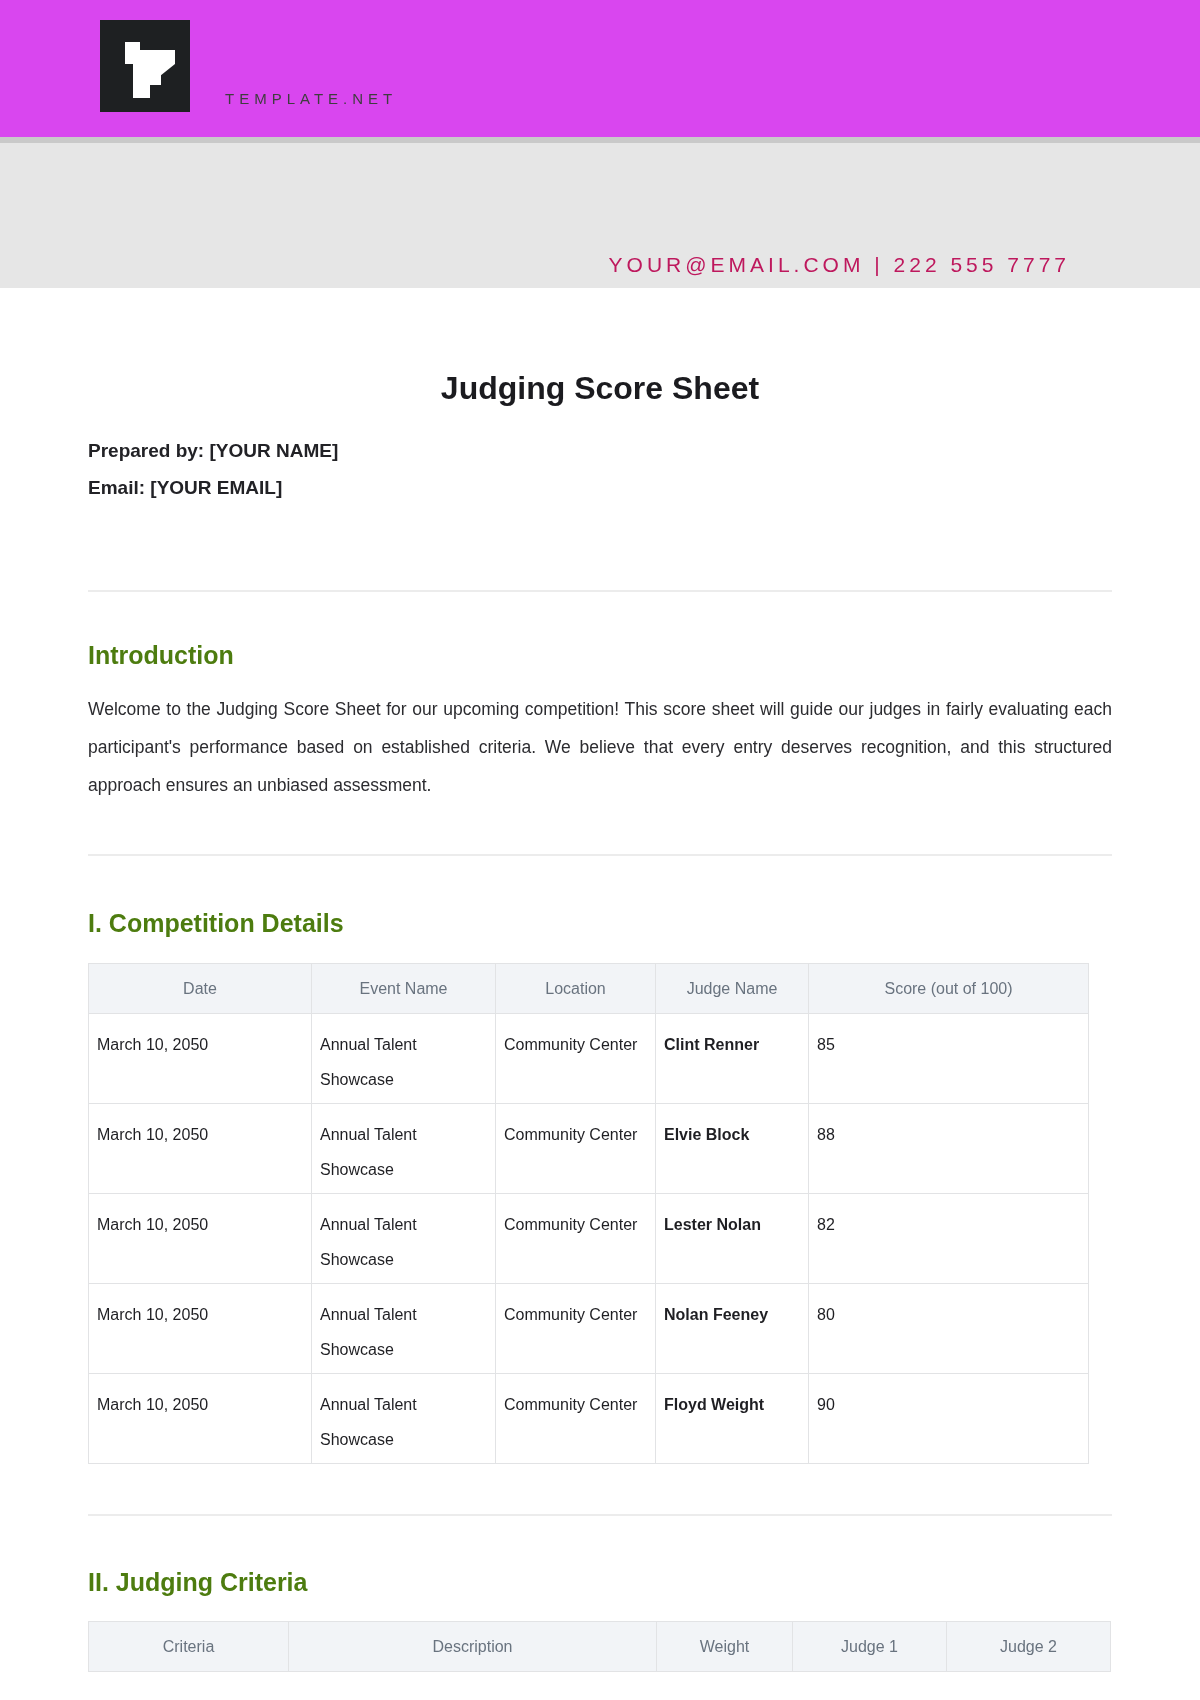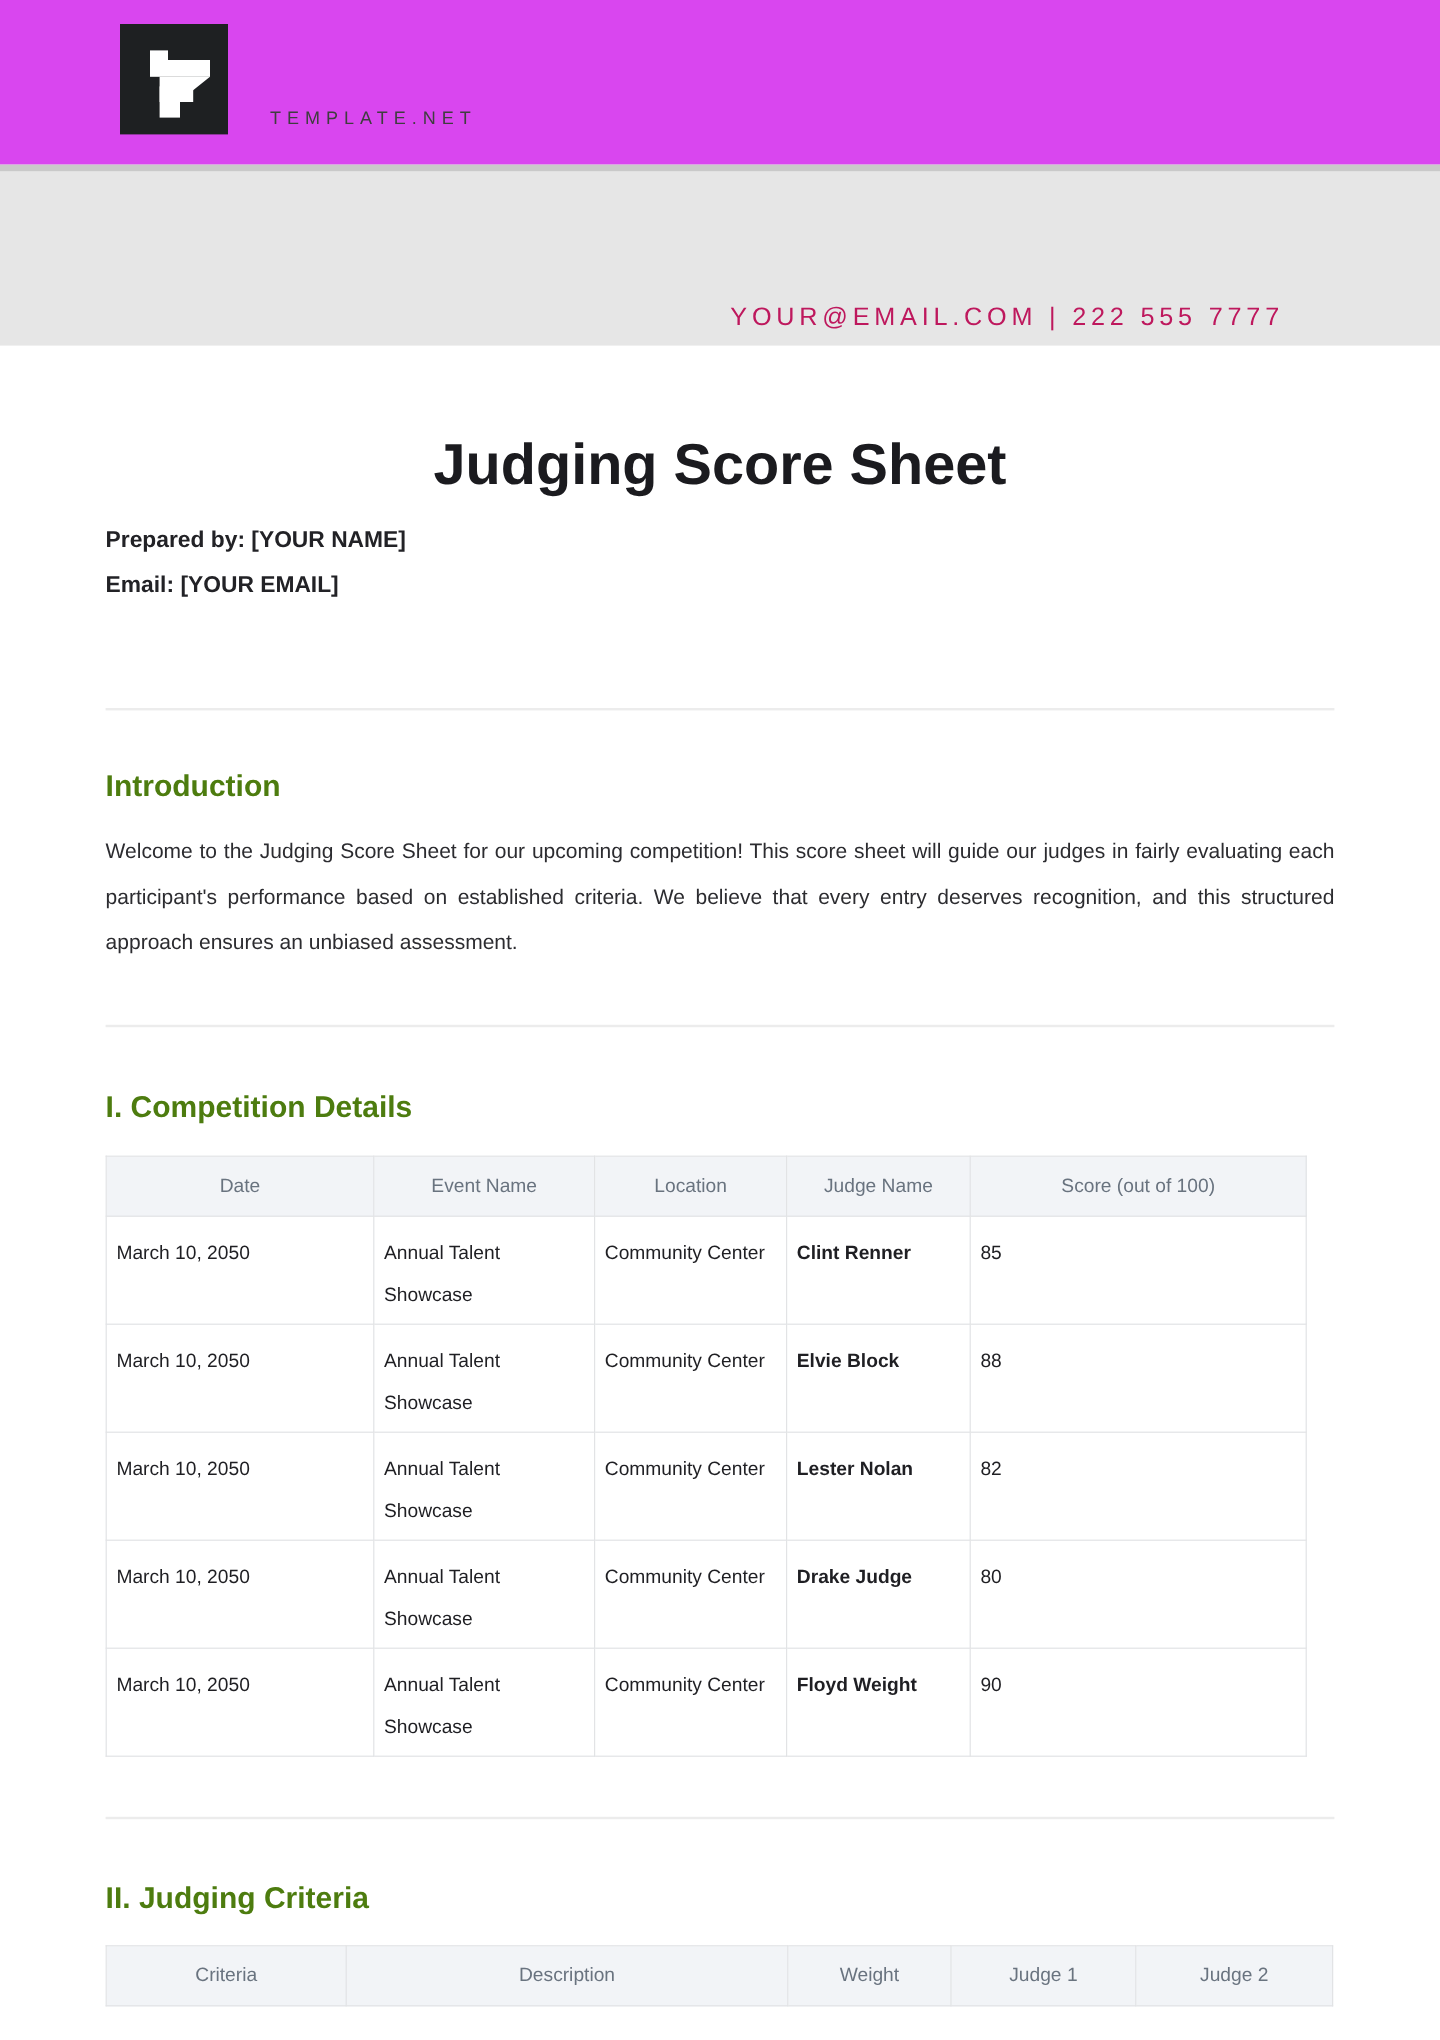--- a/index.html
+++ b/index.html
@@ -23,21 +23,21 @@
   .band-contact { position:relative; height:145px; background:#e6e6e6; }
   .contact {
     position:absolute; right:130px; top:78px;
     font-size:21px; letter-spacing:4px; color:#be185d; white-space:nowrap;margin-top:32px;
   }
 
   
   .page { padding:0 88px; }
   .title {
     margin:78px 0 22px; text-align:center;
-    font-size:48px; line-height:44px; font-weight:700; color:#1b1b1f;
+    font-size:32px; line-height:44px; font-weight:700; color:#1b1b1f;
   }
   .meta { font-size:19px; line-height:37px; font-weight:700; color:#222226; }
   hr { border:none; border-top:2px solid #ececec; margin:0; }
   .hr1 { margin-top:84px; }
   .hr2 { margin-top:50px; }
   .hr3 { margin-top:50px; }
   .section-heading { font-size:25px; line-height:30px; font-weight:700; color:#4d7c0f; }
   .h-intro { margin:48px 0 0; }
   .h-comp  { margin:52px 0 0; }
   .h-crit  { margin:51px 0 0; }
@@ -146,21 +146,21 @@
           <td>March 10, 2050</td>
           <td>Annual Talent Showcase</td>
           <td>Community Center</td>
           <td class="judge">Lester Nolan</td>
           <td>82</td>
         </tr>
         <tr>
           <td>March 10, 2050</td>
           <td>Annual Talent Showcase</td>
           <td>Community Center</td>
-          <td class="judge">Drake Judge</td>
+          <td class="judge">Nolan Feeney</td>
           <td>80</td>
         </tr>
         <tr>
           <td>March 10, 2050</td>
           <td>Annual Talent Showcase</td>
           <td>Community Center</td>
           <td class="judge">Floyd Weight</td>
           <td>90</td>
         </tr>
       </tbody>

